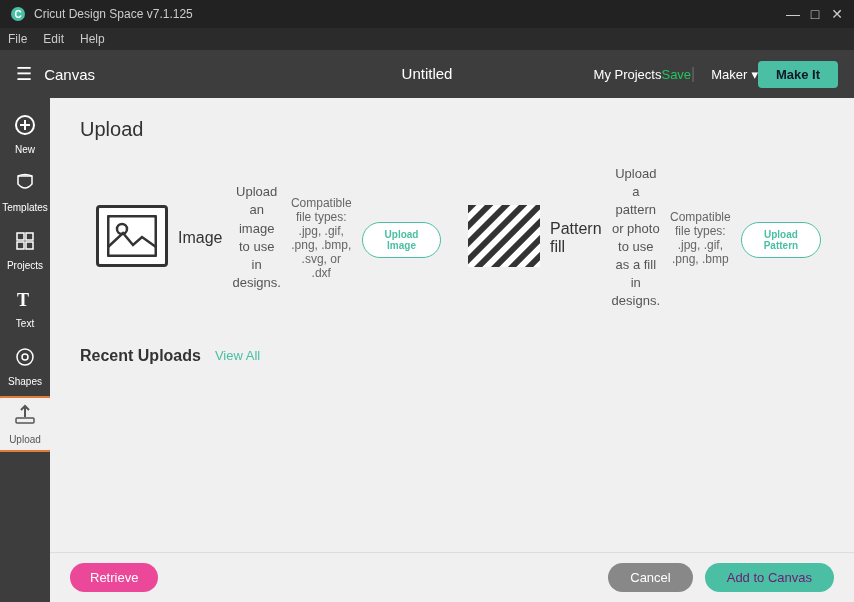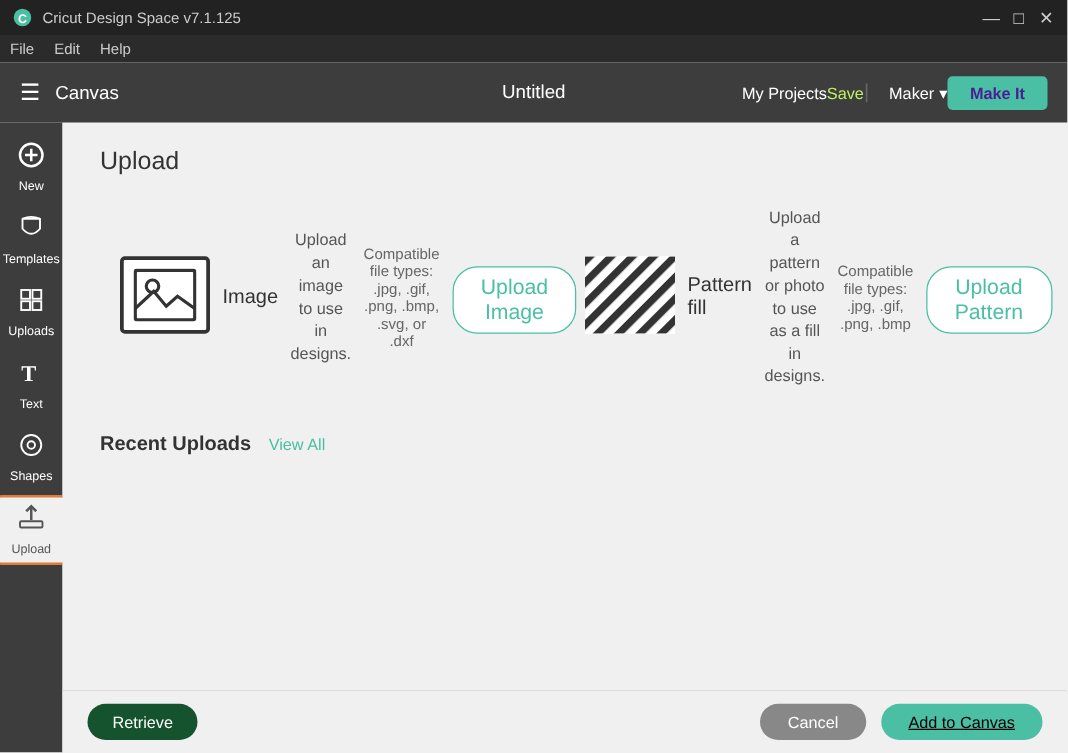--- a/index.html
+++ b/index.html
@@ -105,40 +105,40 @@
       display: flex;
       align-items: center;
       gap: 0;
     }
     .my-projects-btn {
       color: white;
       font-size: 13px;
       cursor: pointer;
     }
     .save-btn {
-      color: #bef264;
+      color: #22c55e;
       font-size: 13px;
       cursor: pointer;
     }
     .separator {
       color: #666;
       font-size: 16px;
     }
     .maker-btn {
       color: white;
       font-size: 13px;
       cursor: pointer;
       display: flex;
       align-items: center;
       gap: 4px;
       margin-left: 16px;
     }
     .make-it-btn {
       background: #4abfa3;
-      color: #4c1d95;
+      color: #0f172a;
       border: none;
       border-radius: 4px;
       padding: 6px 18px;
       font-size: 13px;
       font-weight: 600;
       cursor: pointer;
     }
 
     
     .main-layout {
@@ -244,23 +244,24 @@
       font-size: 12px;
       color: #666;
       text-align: center;
     }
     .upload-btn {
       border: 1.5px solid #4abfa3;
       background: white;
       color: #4abfa3;
       border-radius: 20px;
       padding: 6px 22px;
-      font-size: 17px;
+      font-size: 10px;
       cursor: pointer;
       margin-top: 4px;
+      font-weight: bold;
     }
 
     
     .recent-section {
       display: flex;
       align-items: center;
       gap: 14px;
     }
     .recent-title {
       font-size: 16px;
@@ -281,21 +282,21 @@
       height: 50px;
       background: #f0f0f0;
       border-top: 1px solid #ddd;
       display: flex;
       align-items: center;
       justify-content: space-between;
       padding: 0 20px;
       width: 100%;
     }
     .retrieve-btn {
-      background: #14532d;
+      background: #ec4899;
       color: white;
       border: none;
       border-radius: 20px;
       padding: 7px 20px;
       font-size: 13px;
       cursor: pointer;
     }
     .bottom-right-btns {
       display: flex;
       gap: 12px;
@@ -305,27 +306,26 @@
       background: #888;
       color: white;
       border: none;
       border-radius: 20px;
       padding: 7px 22px;
       font-size: 13px;
       cursor: pointer;
     }
     .add-canvas-btn {
       background: #4abfa3;
-      color: #000000;
+      color: #701a75;
       border: none;
       border-radius: 20px;
       padding: 7px 22px;
       font-size: 13px;
       cursor: pointer;
-      text-decoration: underline;
     }
 
     
     .image-icon-box {
       width: 72px;
       height: 62px;
       border: 3px solid #333;
       border-radius: 4px;
       display: flex;
       align-items: center;
@@ -413,21 +413,21 @@
 
     <div class="sidebar-item">
       <span class="sidebar-icon">
         <svg width="22" height="22" viewBox="0 0 22 22" fill="none">
           <rect x="3" y="3" width="7" height="7" stroke="white" stroke-width="1.5" fill="none"></rect>
           <rect x="12" y="3" width="7" height="7" stroke="white" stroke-width="1.5" fill="none"></rect>
           <rect x="3" y="12" width="7" height="7" stroke="white" stroke-width="1.5" fill="none"></rect>
           <rect x="12" y="12" width="7" height="7" stroke="white" stroke-width="1.5" fill="none"></rect>
         </svg>
       </span>
-      <span class="sidebar-label">Uploads</span>
+      <span class="sidebar-label">Projects</span>
     </div>
 
 
     <div class="sidebar-item">
       <span class="sidebar-icon">
         <svg width="22" height="22" viewBox="0 0 22 22" fill="none">
           <text x="3" y="18" font-size="18" fill="white" font-weight="bold" font-family="serif">T</text>
         </svg>
       </span>
       <span class="sidebar-label">Text</span>

